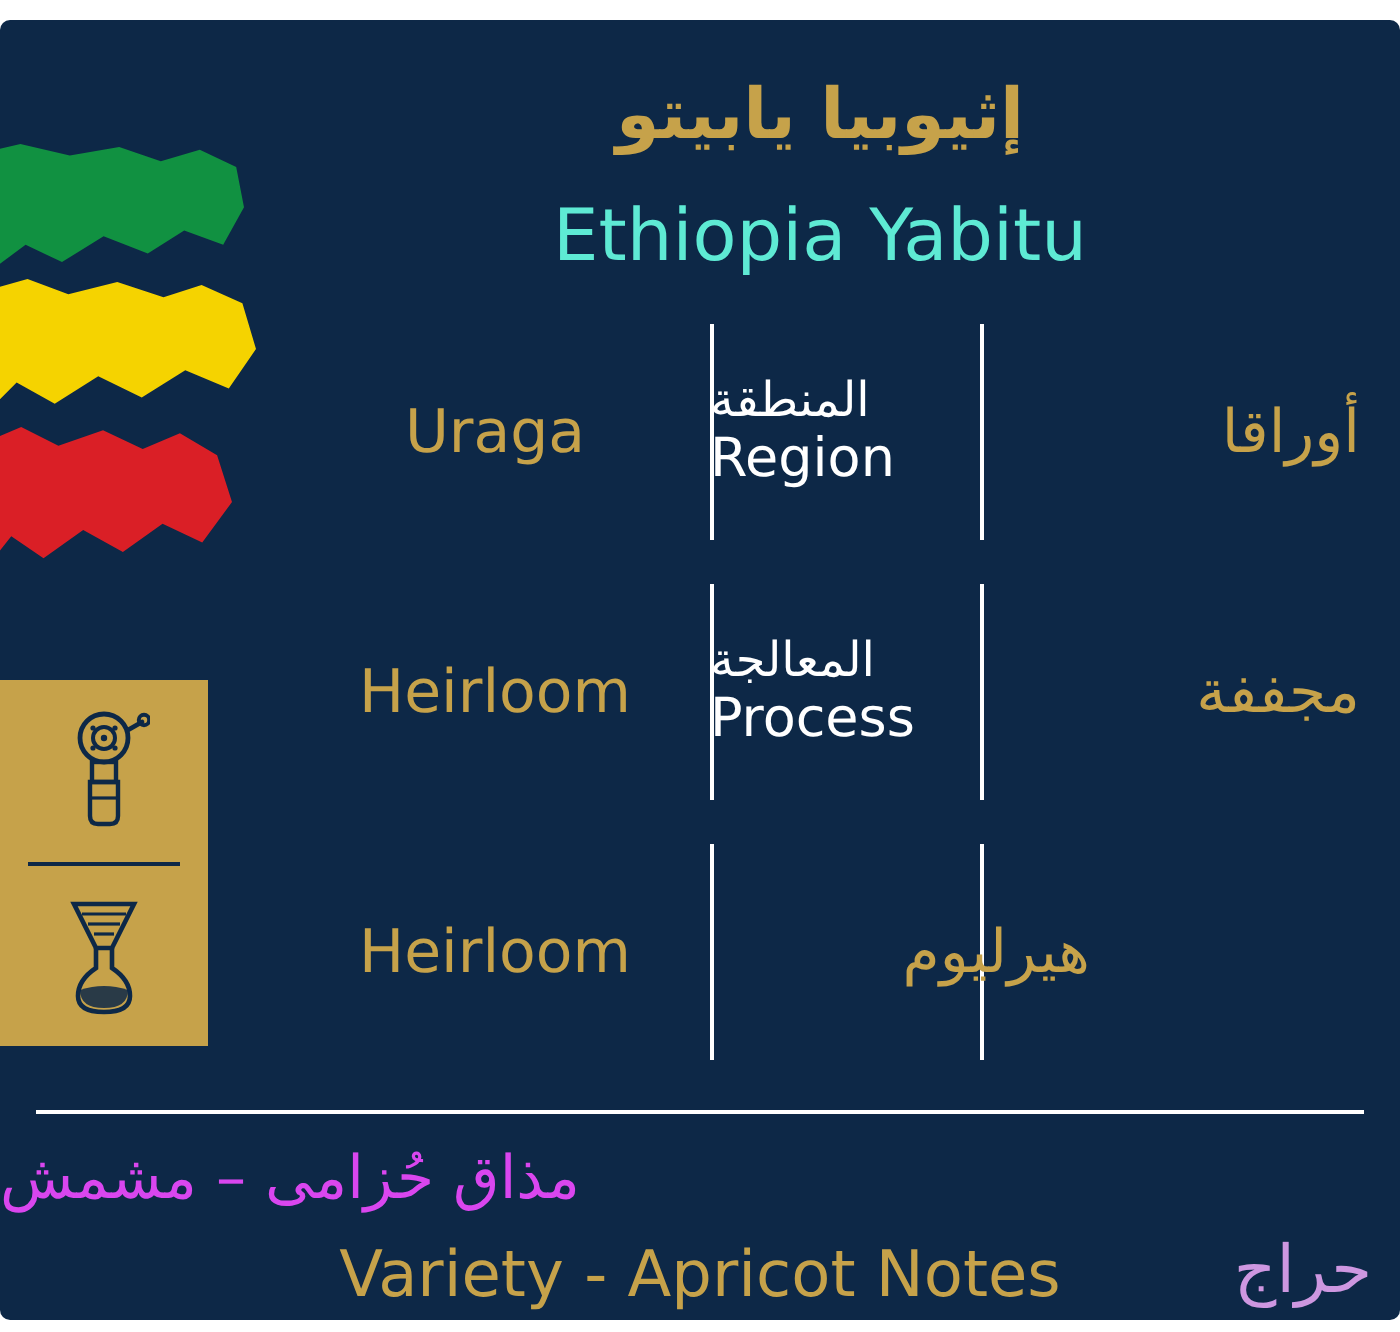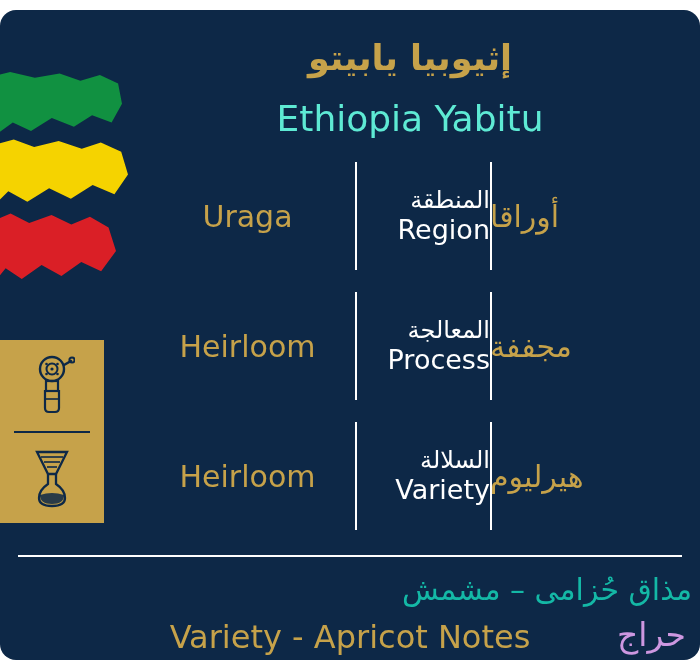--- a/index.html
+++ b/index.html
@@ -14,21 +14,21 @@
     overflow: hidden;
     font-family: "DejaVu Sans", sans-serif;
   }
   .card {
     position: absolute;
     left: 0;
     top: 10px;
     width: 700px;
     height: 650px;
     background: #0d2847;
-    border-radius: 16px;
+    border-radius: 5px;
     overflow: hidden;
   }
   .top-white {
     position: absolute;
     left: 0;
     top: 0;
     width: 700px;
     height: 10px;
     background: #ffffff;
   }
@@ -152,34 +152,34 @@
   .row.r2 { top: 260px; }
 
   .cell-en-value {
     width: 215px;
     text-align: center;
     color: #c6a24a;
     font-size: 30px;
   }
   .cell-label {
     width: 135px;
-    text-align: right;
+    text-align: left;
     color: #ffffff;
     line-height: 1.18;
   }
   .cell-label .lab-ar {
     font-size: 24px;
     direction: rtl;
   }
   .cell-label .lab-en {
     font-size: 27px;
   }
   .cell-ar-value {
     width: 190px;
-    text-align: left;
+    text-align: right;
     color: #c6a24a;
     font-size: 30px;
     direction: rtl;
   }
   .vline {
     position: absolute;
     width: 2px;
     background: #ffffff;
   }
   .vline.left { left: 215px; }
@@ -195,22 +195,22 @@
     top: 545px;
     width: 664px;
     height: 2px;
     background: #ffffff;
   }
   .notes-ar {
     position: absolute;
     left: 0;
     top: 562px;
     width: 692px;
-    text-align: right;
-    color: #14b8a6;
+    text-align: left;
+    color: #d946ef;
     font-size: 30px;
     direction: rtl;
   }
   .notes-en {
     position: absolute;
     left: 0;
     top: 608px;
     width: 700px;
     text-align: center;
     color: #c6a24a;
@@ -299,24 +299,20 @@
         <div class="cell-en-value">Heirloom</div>
         <div class="cell-label">
           <div class="lab-ar">المعالجة</div>
           <div class="lab-en">Process</div>
         </div>
         <div class="cell-ar-value">مجففة</div>
       </div>
 
       <div class="row r2">
         <div class="cell-en-value">Heirloom</div>
-        <div class="cell-label">
-          <div class="lab-ar">السلالة</div>
-          <div class="lab-en">Variety</div>
-        </div>
         <div class="cell-ar-value">هيرليوم</div>
       </div>
 
     </div>
 
     <div class="hr"></div>
     <div class="notes-ar">مذاق حُزامى – مشمش</div>
     <div class="notes-en">Variety - Apricot Notes</div>
 
     <div class="watermark">حراج</div>

